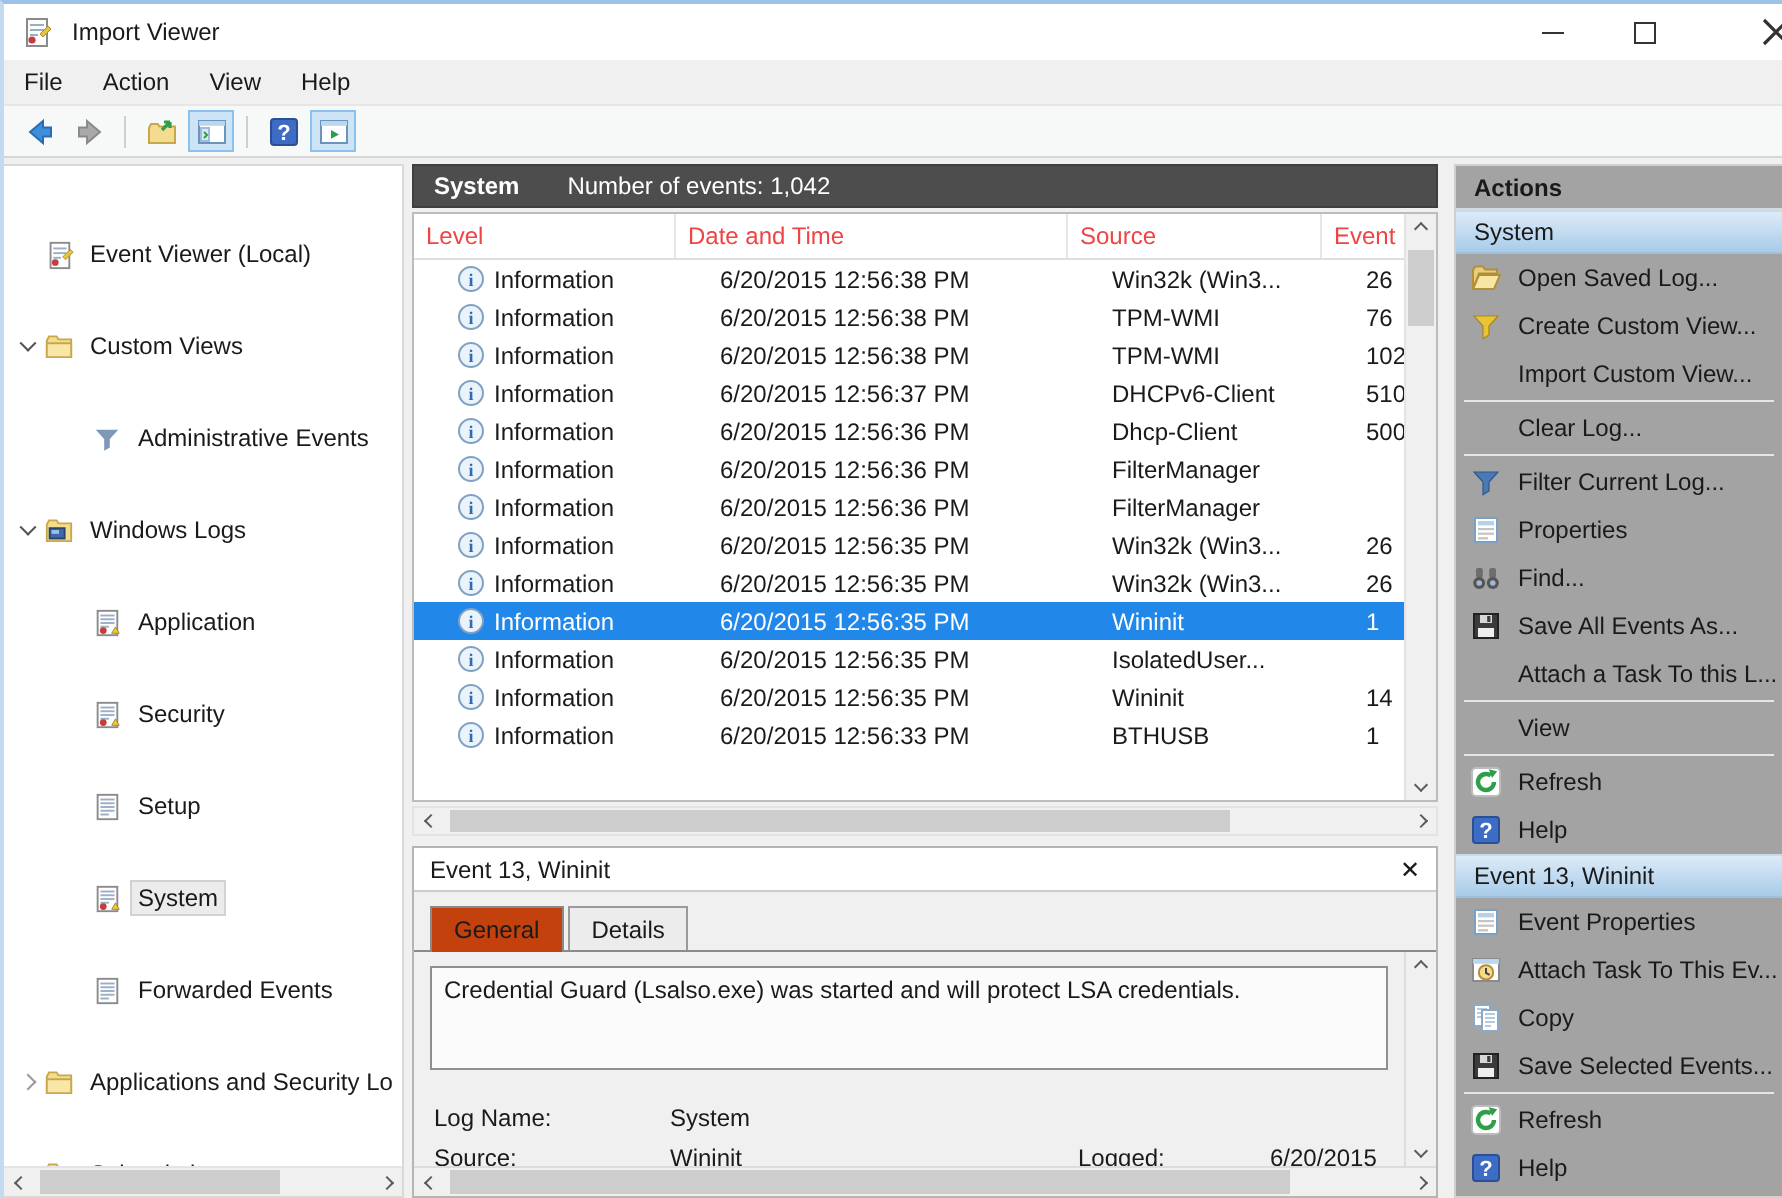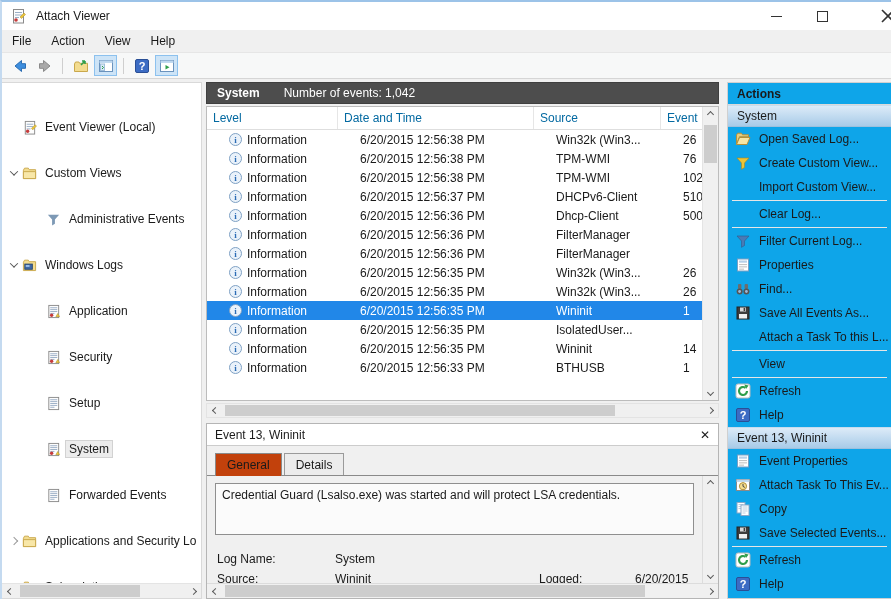--- a/index.html
+++ b/index.html
@@ -53,21 +53,21 @@
   .vs-btn { height:15px; display:flex; align-items:center; justify-content:center; }
   .vs-track { flex:1; position:relative; }
   .vs-thumb { position:absolute; left:1px; right:1px; background:#cdcdcd; }
 
   
   .center { flex:1; min-width:0; display:flex; flex-direction:column; margin:0 4px; }
   .logbar { height:22px; flex:none; background:#4d4d4d; border:1px solid #3f3f3f; color:#fff; display:flex; align-items:center; padding:0 10px; }
   .logbar .lb-name { font-weight:bold; margin-right:24px; }
   .tablebox { height:295px; flex:none; margin-top:2px; background:#fff; border:1px solid #bcbcbc; display:flex; }
   .tbl { flex:1; min-width:0; display:flex; flex-direction:column; }
-  .thead { height:23px; flex:none; display:flex; align-items:stretch; color:#0369a1; border-bottom:1px solid #dedede; }
+  .thead { height:23px; flex:none; display:flex; align-items:stretch; color:#ef4444; border-bottom:1px solid #dedede; }
   .th { padding:4px 6px 0 6px; border-right:1px solid #e6e6e6; overflow:hidden; white-space:nowrap; }
   .c-level { width:131px; flex:none; } .c-date { width:196px; flex:none; } .c-source { width:127px; flex:none; }
   .c-id { flex:1; min-width:0; text-align:right; }
   .thead .c-id { text-align:left; }
   .trows { flex:1; overflow:hidden; }
   .r { height:19px; display:flex; align-items:center; }
   .r .cell { padding:0 22px; overflow:hidden; white-space:nowrap; }
   .r.sel { background:#2187e8; color:#fff; }
   .lvl { display:flex; align-items:center; gap:5px; }
   .info-ic { width:13px; height:13px; border-radius:50%; background:#eaf2fa; border:1px solid #7fa1c4;
@@ -87,21 +87,21 @@
   .msgbox { height:52px; flex:none; border:1px solid #8f8f8f; background:#fbfbfb; padding:4px 6px; overflow:hidden; }
   .fields { flex:1; padding:14px 2px 0 2px; }
   .frow { display:flex; height:20px; align-items:center; }
   .flabel { width:118px; flex:none; }
   .fval { width:160px; flex:none; }
   .flabel2 { width:96px; flex:none; margin-left:44px; }
   .fval2 { flex:1; text-align:right; overflow:hidden; white-space:nowrap; }
   .pvscroll { width:16px; flex:none; background:#f0f0f0; border-left:1px solid #dcdcdc; display:flex; flex-direction:column; }
 
   
-  .actions { width:164px; flex:none; margin-left:4px; background:#0ea5e9; border:1px solid #d0d0d0; border-right:none; display:flex; flex-direction:column; overflow:hidden; }
+  .actions { width:164px; flex:none; margin-left:4px; background:#a3a3a3; border:1px solid #d0d0d0; border-right:none; display:flex; flex-direction:column; overflow:hidden; }
   .ahdr { height:22px; flex:none; display:flex; align-items:center; font-weight:bold; padding:0 9px; border-bottom:1px solid #dadada; }
   .aghdr { height:22px; flex:none; background:linear-gradient(#dcebf8,#a8cbe8); border-top:1px solid #c6dcee;
            border-bottom:1px solid #9cc0dd; display:flex; align-items:center; padding:0 9px; }
   .aitem { height:24px; flex:none; display:flex; align-items:center; padding-left:7px; gap:8px; white-space:nowrap; overflow:hidden; }
   .aspacer { width:16px; height:16px; flex:none; }
   .asep { height:1px; flex:none; background:#e6e6e6; margin:1px 4px; }
 </style>
 </head>
 <body>
 
@@ -224,21 +224,21 @@
     </symbol>
   </defs>
 </svg>
 
 <div class="win">
 
   <div class="titlebar">
     <svg class="ic16" style="position:absolute;left:8px">
         <use href="#sy-note"></use>
       </svg>
-    <span class="ttl">Attach Viewer</span>
+    <span class="ttl">Import Viewer</span>
     <div class="wctrls">
       <div class="wc">
           <span class="min-glyph"></span>
         </div>
       <div class="wc">
           <span class="max-glyph"></span>
         </div>
       <div class="wc close-partial">
         <svg width="16" height="16">
             <path d="M2 2l12 12M14 2L2 14" stroke="#333" stroke-width="1.6"></path>

